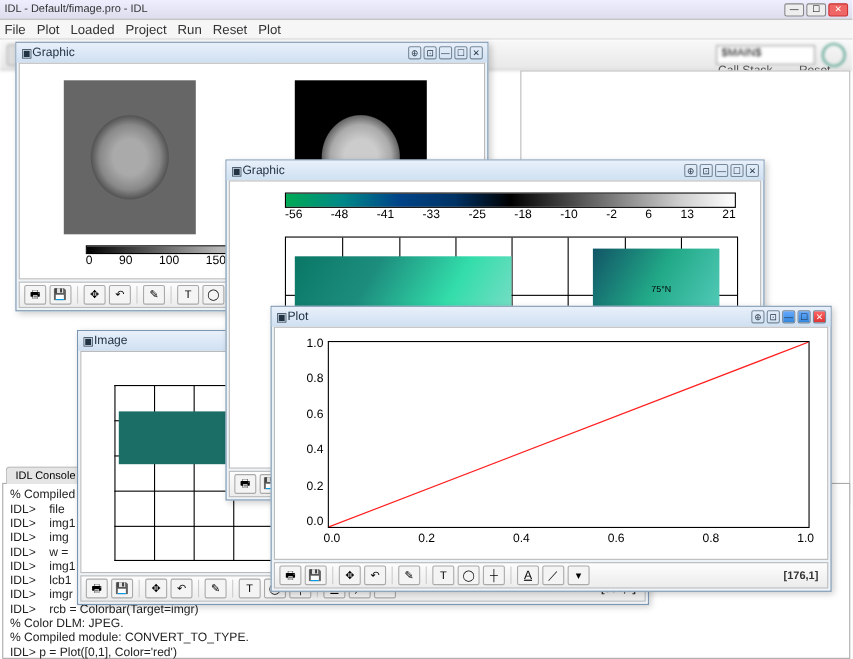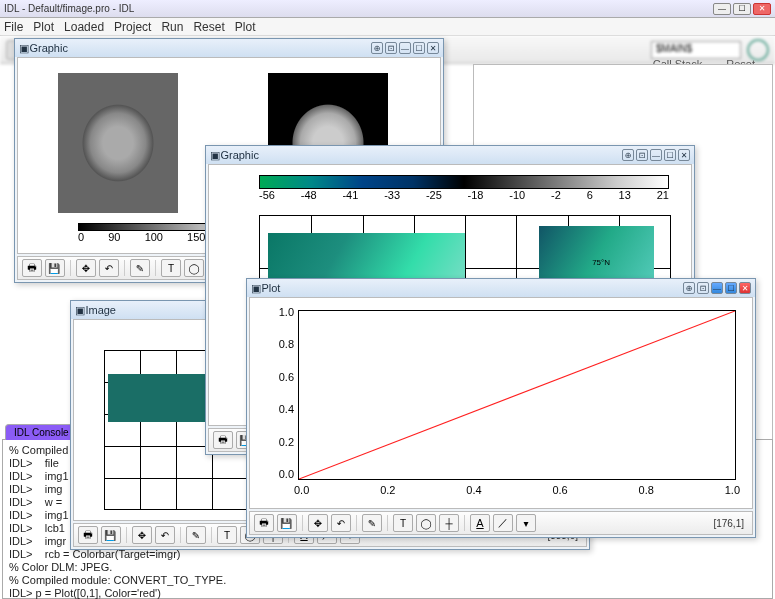--- a/index.html
+++ b/index.html
@@ -18,32 +18,32 @@
 .toolbar { height: 28px; background: linear-gradient(#f8f8f8,#e8e8e8); display:flex; align-items:center; padding:0 6px; gap:6px; border-bottom:1px solid #bbb; filter: blur(1.5px);}
 .toolbar .ico { width:20px; height:20px; background:#ddd; border:1px solid #aaa; border-radius:3px; }
 .toolbar .combo { width:90px; height:18px; border:1px solid #999; background:#fff; font-size:10px; padding:1px 4px; }
 .toolbar .reset { width:22px; height:22px; border:2px solid #6a9; border-radius:50%; }
 
 .right-panel { position:absolute; top:64px; right:2px; width:300px; bottom:140px; background:#fff; border:1px solid #bbb; }
 .right-panel .sel { position:absolute; top:320px; left:0; right:30px; height:14px; background:#3399ff; }
 .right-panel .status { position:absolute; bottom:2px; right:6px; font-size:10px; color:#333; }
 
 .console-area { position:absolute; left:2px; right:2px; bottom:0; height:160px; background:#fff; border:1px solid #aaa; }
-.console-tab { position:absolute; top:-16px; left:2px; height:16px; padding:0 8px; background:#8b5cf6; border:1px solid #aaa; border-bottom:none; border-radius:4px 4px 0 0; font-size:10px; display:flex; align-items:center; }
+.console-tab { position:absolute; top:-16px; left:2px; height:16px; padding:0 8px; background:#e5e5e5; border:1px solid #aaa; border-bottom:none; border-radius:4px 4px 0 0; font-size:10px; display:flex; align-items:center; }
 .console-body { font-family: Consolas, monospace; font-size:10px; color:#222; padding:4px 6px; line-height:12px; white-space:pre; }
 
 .child-win { position:absolute; background:#eef3f8; border:1px solid #7a96b0; box-shadow: 2px 2px 6px rgba(0,0,0,.2); }
 .child-title { height:18px; background: linear-gradient(#e8f0fa,#cfe0f2); display:flex; align-items:center; padding:0 4px; font-size:10px; color:#234; }
 .child-title .t { flex:1; }
 .child-title .ico { width:12px; height:12px; border:1px solid #789; margin-left:2px; border-radius:2px; display:inline-flex; align-items:center; justify-content:center; font-size:8px;}
 .child-body { background:#fff; position:absolute; top:18px; left:2px; right:2px; bottom:28px; border:1px solid #bbb; }
 .child-toolbar { position:absolute; bottom:2px; left:2px; right:2px; height:24px; background: linear-gradient(#fdfdfd,#ececec); border:1px solid #bbb; display:flex; align-items:center; padding:0 4px; gap:3px; }
 .btn { width:20px; height:18px; border:1px solid #aaa; background:#f4f4f4; border-radius:2px; display:inline-flex; align-items:center; justify-content:center; font-size:10px; }
 .sep { width:1px; height:16px; background:#ccc; margin:0 2px; }
-.status-r { margin-left:auto; font-size:10px; color:#333; padding-right:4px; }
+.status-r { margin-left:auto; font-size:10px; color:#333; padding-right:4px;font-weight:bold; }
 
 .brain { width:120px; height:140px; background:#333; position:relative; overflow:hidden; }
 .brain.b1 { background:#666; }
 .brain .sk { position:absolute; left:10px; top:10px; right:10px; bottom:10px; background: radial-gradient(ellipse 50% 45% at 50% 50%, #aaa 30%, #888 55%, #555 70%, transparent 72%); border-radius:50% 50% 46% 46%; }
 .brain.b2 { background:#000; }
 .brain.b2 .sk { background: radial-gradient(ellipse 50% 45% at 50% 50%, #ccc 30%, #aaa 55%, #666 70%, transparent 72%); }
 
 .axis-ticks { display:flex; justify-content:space-between; font-size:9px; color:#000; }
 .map-area { background:#fff; position:relative; }
 .map-area .land { position:absolute; background:#1a6e66; }

